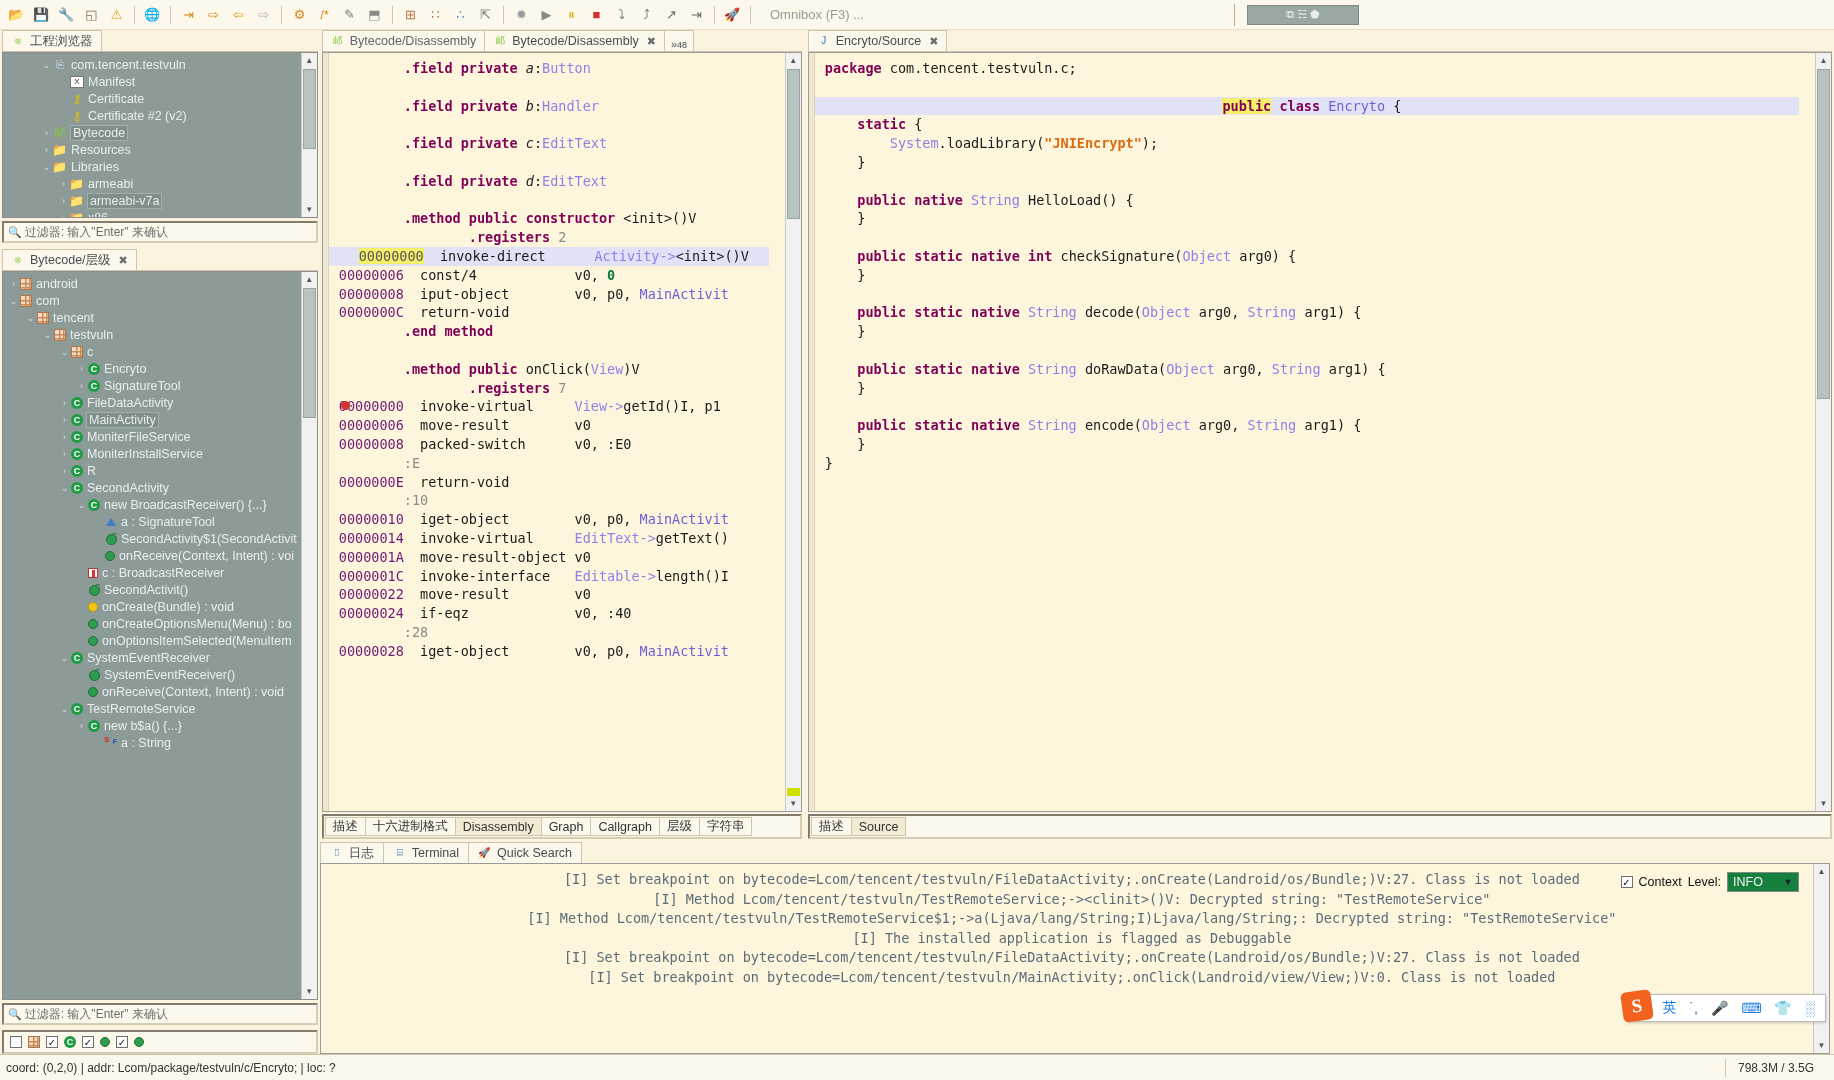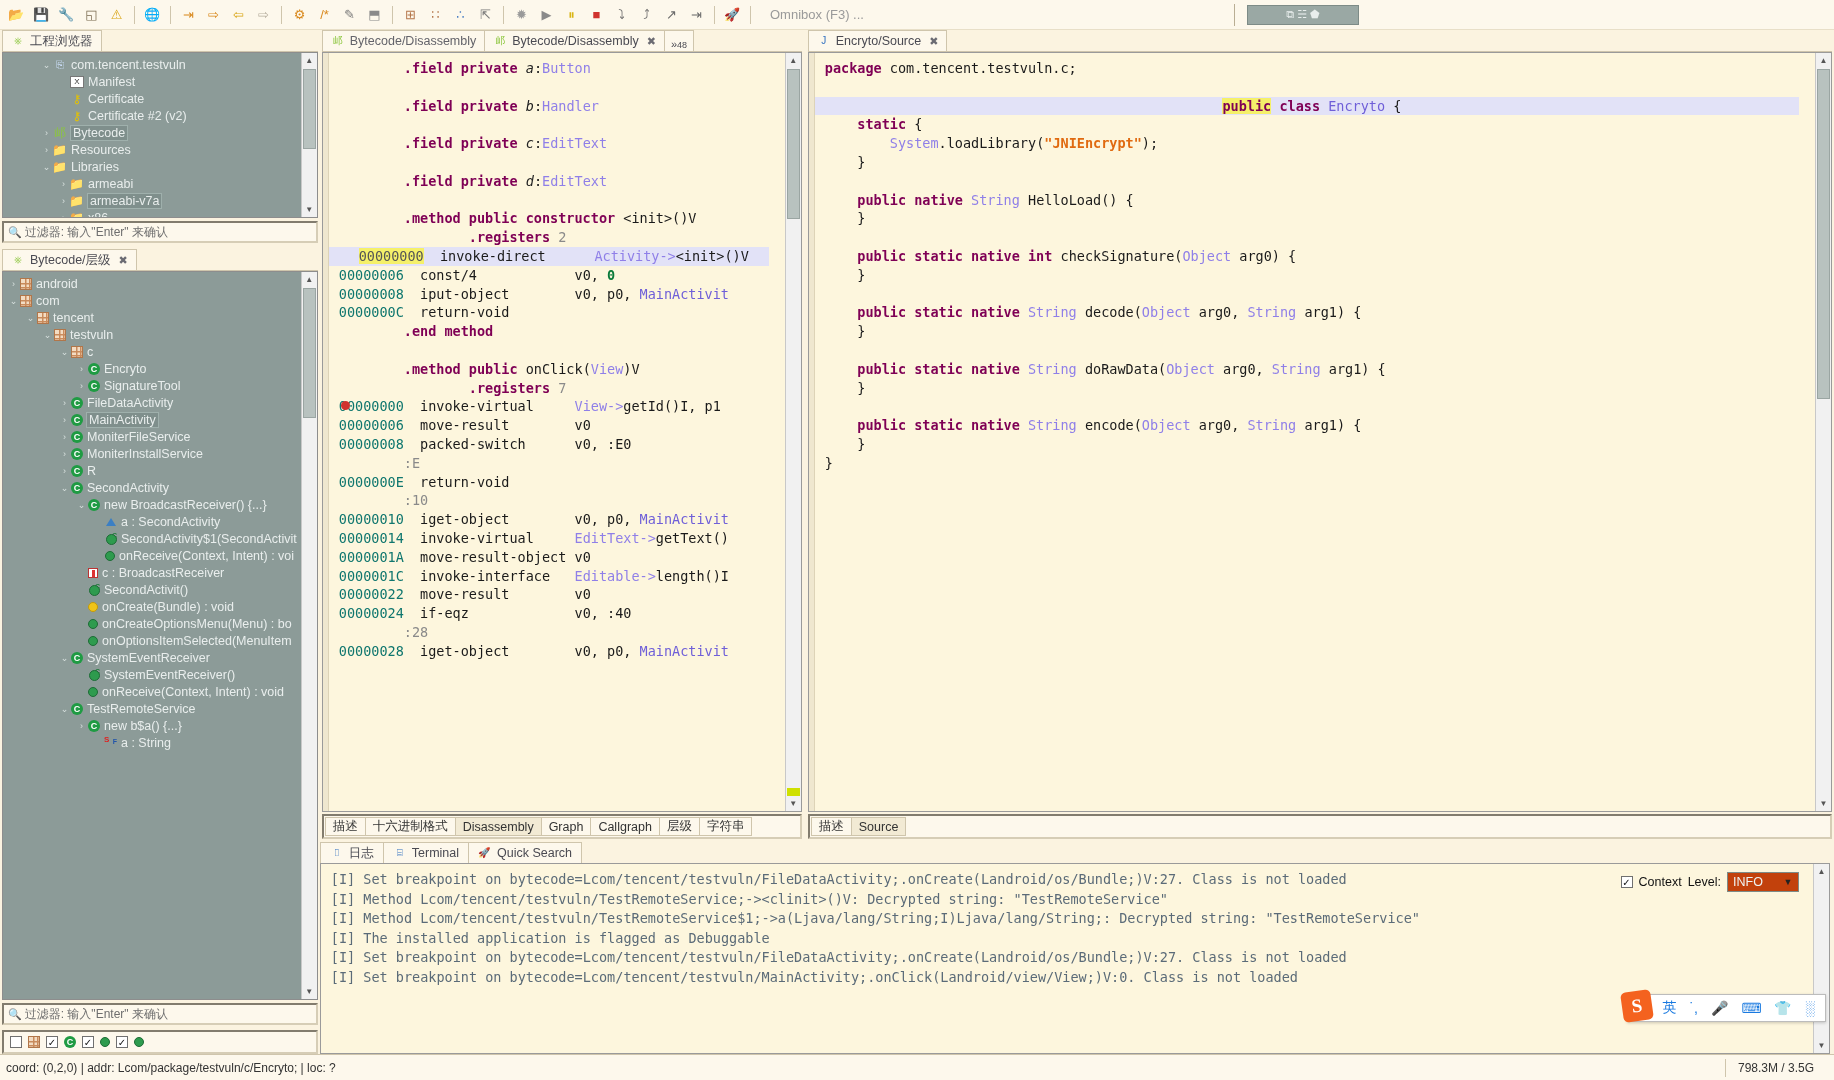--- a/index.html
+++ b/index.html
@@ -339,21 +339,21 @@
     flex: 0 0 6px;
     background: #efe7cf;
     border-right: 1px solid #ddd3b7;
   }
   .cl { display: block; height: 18.8px; padding-left: 10px; }
   .cl.sel { background: #e2e2f7; text-align: center; }
   .kw   { color: #7f0055; font-weight: bold; }
   .typ  { color: #8f7fe8; }
   .typ2 { color: #6f5fd8; }
   .num  { color: #0a7a3a; font-weight:bold; }
-  .addr { color: #0f766e; }
+  .addr { color: #701a75; }
   .addr-hl { background: #f5f06a; color:#555; }
   .str  { color: #e06a10; font-weight: bold; }
   .ital { font-style: italic; color:#222;}
   .plain{ color: #1a1a1a; }
   .grayn{ color:#8a8a8a; }
   .bp {
     display:inline-block;width:9px;height:9px;border-radius:50%;
     background:#d0332e;position:absolute;left:12px;margin-top:4px;
   }
 
@@ -396,20 +396,21 @@
     background: #fdf8ec; margin-right: -1px;
   }
   .log-box {
     flex: 1 1 auto;
     border: 1px solid #9a9a9a;
     background: #fdf6dd;
     display: flex;
     min-height: 0;
     position: relative;
     overflow: hidden;
+    text-align: center;
   }
   .log-text {
     flex: 1 1 auto;
     font-family: "DejaVu Sans Mono", monospace;
     font-size: 13.5px;
     line-height: 19.5px;
     color: #5b6b78;
     padding: 6px 0 0 10px;
     white-space: pre;
     overflow: hidden;
@@ -417,21 +418,21 @@
   .log-ctrl {
     position: absolute;
     right: 30px; top: 8px;
     display: flex; align-items: center; gap: 6px;
     font-size: 12.5px; color: #111;
     background: #fdf6dd;
     padding-left: 6px;
   }
   .sel-box {
     width: 72px; height: 20px;
-    background: #c2410c;
+    background: #15803d;
     border: 1px solid #7d8b87;
     display: flex; align-items: center;
     padding-left: 5px;
     color: #eef3f2; font-size: 12.5px;
     position: relative;
   }
   .sel-box .chev {
     position: absolute; right: 3px; top: 2px;
     width: 14px; height: 14px;
     display:flex;align-items:center;justify-content:center;
@@ -709,21 +710,21 @@
               <div class="tree-row">
                 <span class="ind" style="width: 72px;"></span>
                 <span class="twisty">⌄</span>
                 <span class="ic-class">C</span>
                 <span class="lbl">new BroadcastReceiver() {...}</span>
               </div>
               <div class="tree-row">
                 <span class="ind" style="width: 89px;"></span>
                 <span class="twisty"></span>
                 <span class="ic-field"></span>
-                <span class="lbl">a : SecondActivity</span>
+                <span class="lbl">a : SignatureTool</span>
               </div>
               <div class="tree-row">
                 <span class="ind" style="width: 89px;"></span>
                 <span class="twisty"></span>
                 <span class="ic-ctor"></span>
                 <span class="lbl">SecondActivity$1(SecondActivit</span>
               </div>
               <div class="tree-row">
                 <span class="ind" style="width: 89px;"></span>
                 <span class="twisty"></span>

